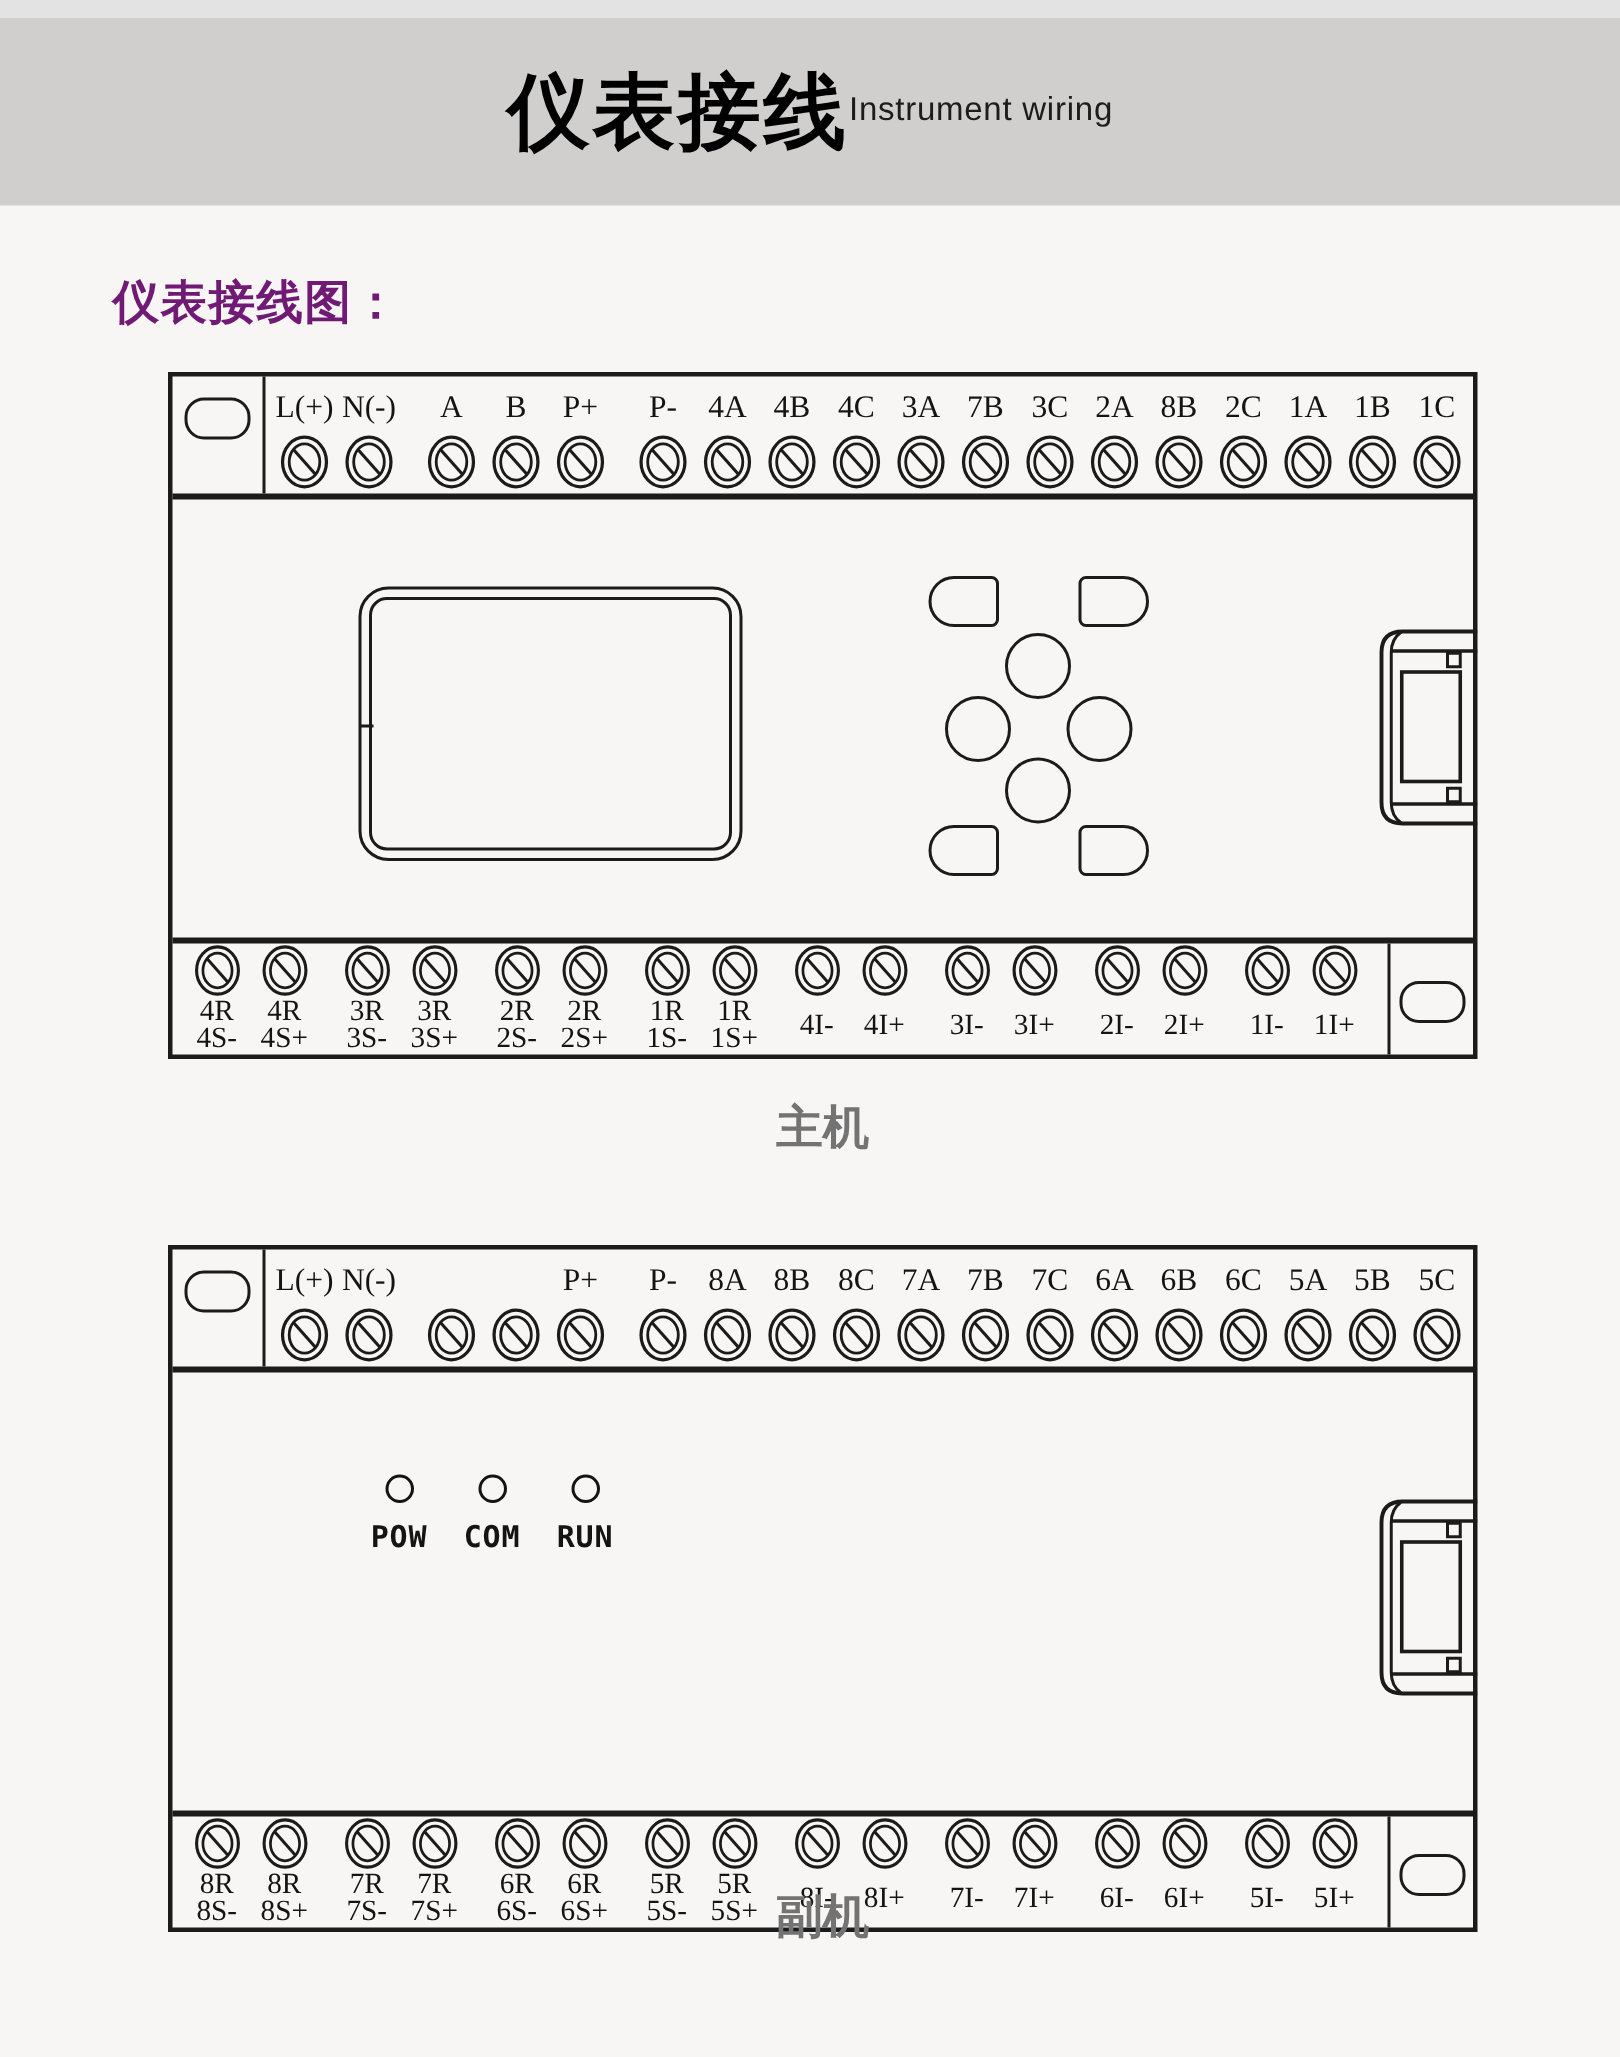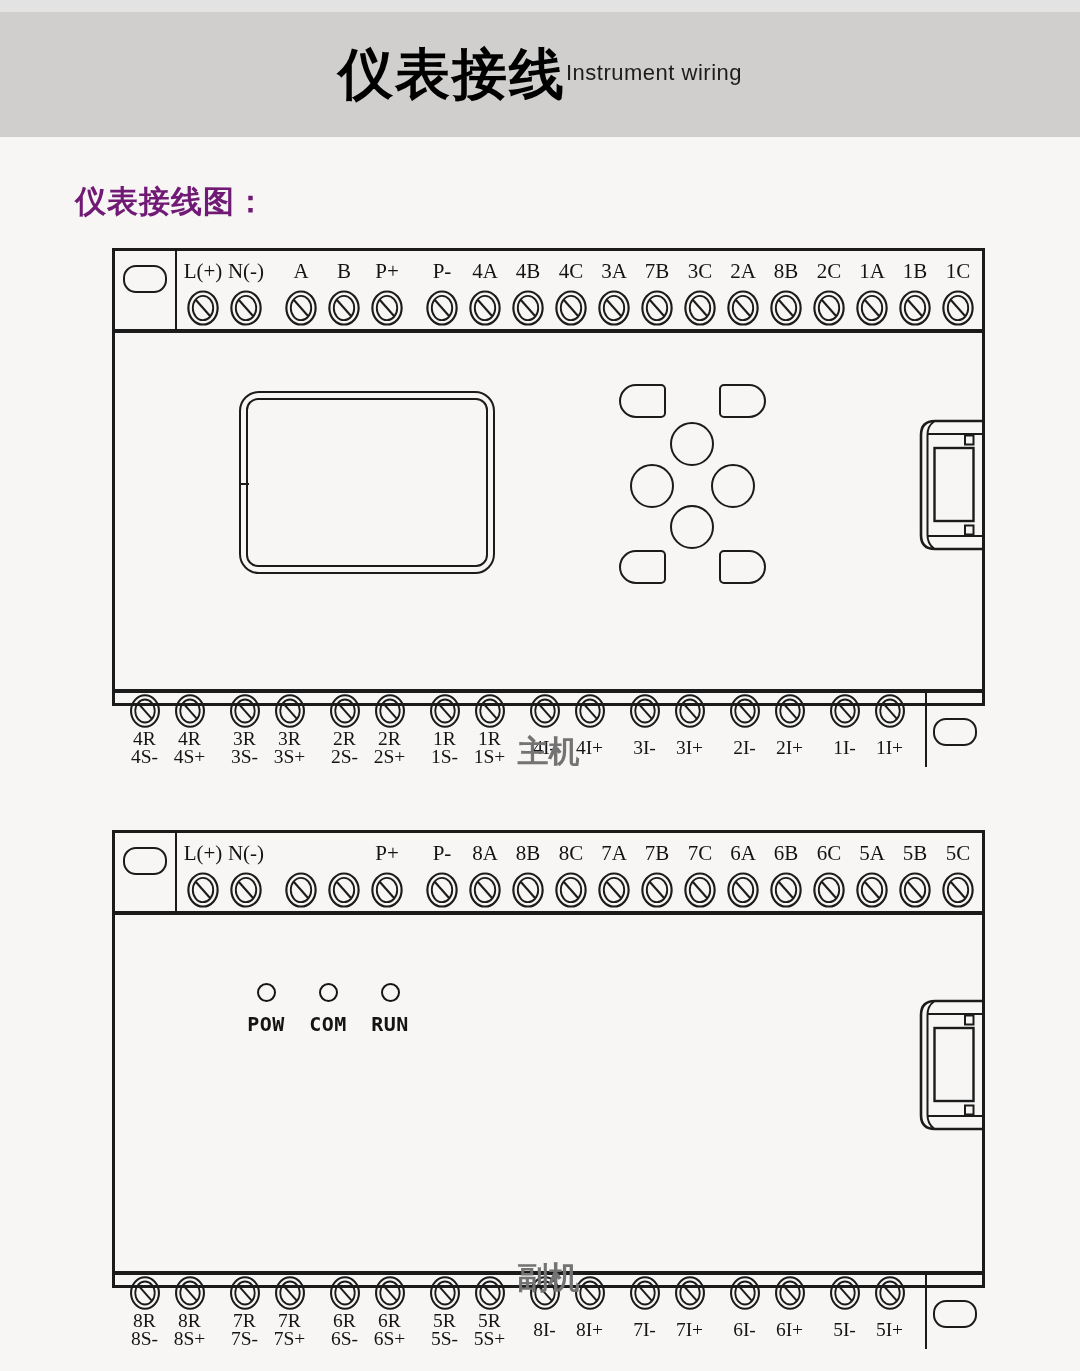--- a/index.html
+++ b/index.html
@@ -35,21 +35,21 @@
   .t-cell.bottom{flex:0 0 45px;margin-right:0}
   .t-cell.bottom.pgap{margin-left:10px}
   .t-cell.bottom .screw{width:34px;height:36px;margin-top:3px}
   .t-cell.bottom .t-label{height:38px;font-size:19.5px;line-height:18.5px}
 
   .screw ellipse,.screw line{fill:none;stroke:#1b1b1b}
   .screw .outer{stroke-width:2.3}
   .screw .inner{stroke-width:2}
   .screw line{stroke-width:2.2}
 
-  .unit-body{position:relative;height:356px}
+  .unit-body{position:relative;height:292px}
   .display{position:absolute;left:124px;top:58px;width:256px;height:183px;
         border:2.5px solid #1b1b1b;border-radius:20px}
   .display-inner{position:absolute;inset:5px;border:2px solid #1b1b1b;border-radius:12px}
   .display-tick{position:absolute;left:-1px;top:50%;width:9px;height:2px;background:#1b1b1b}
 
   .kbtn{position:absolute;width:47px;height:34px;border:2.2px solid #1b1b1b}
   .kbtn.l{border-radius:17px 5px 5px 17px}
   .kbtn.r{border-radius:5px 17px 17px 5px}
   .kcir{position:absolute;width:44px;height:44px;border:2.2px solid #1b1b1b;border-radius:50%}
 

